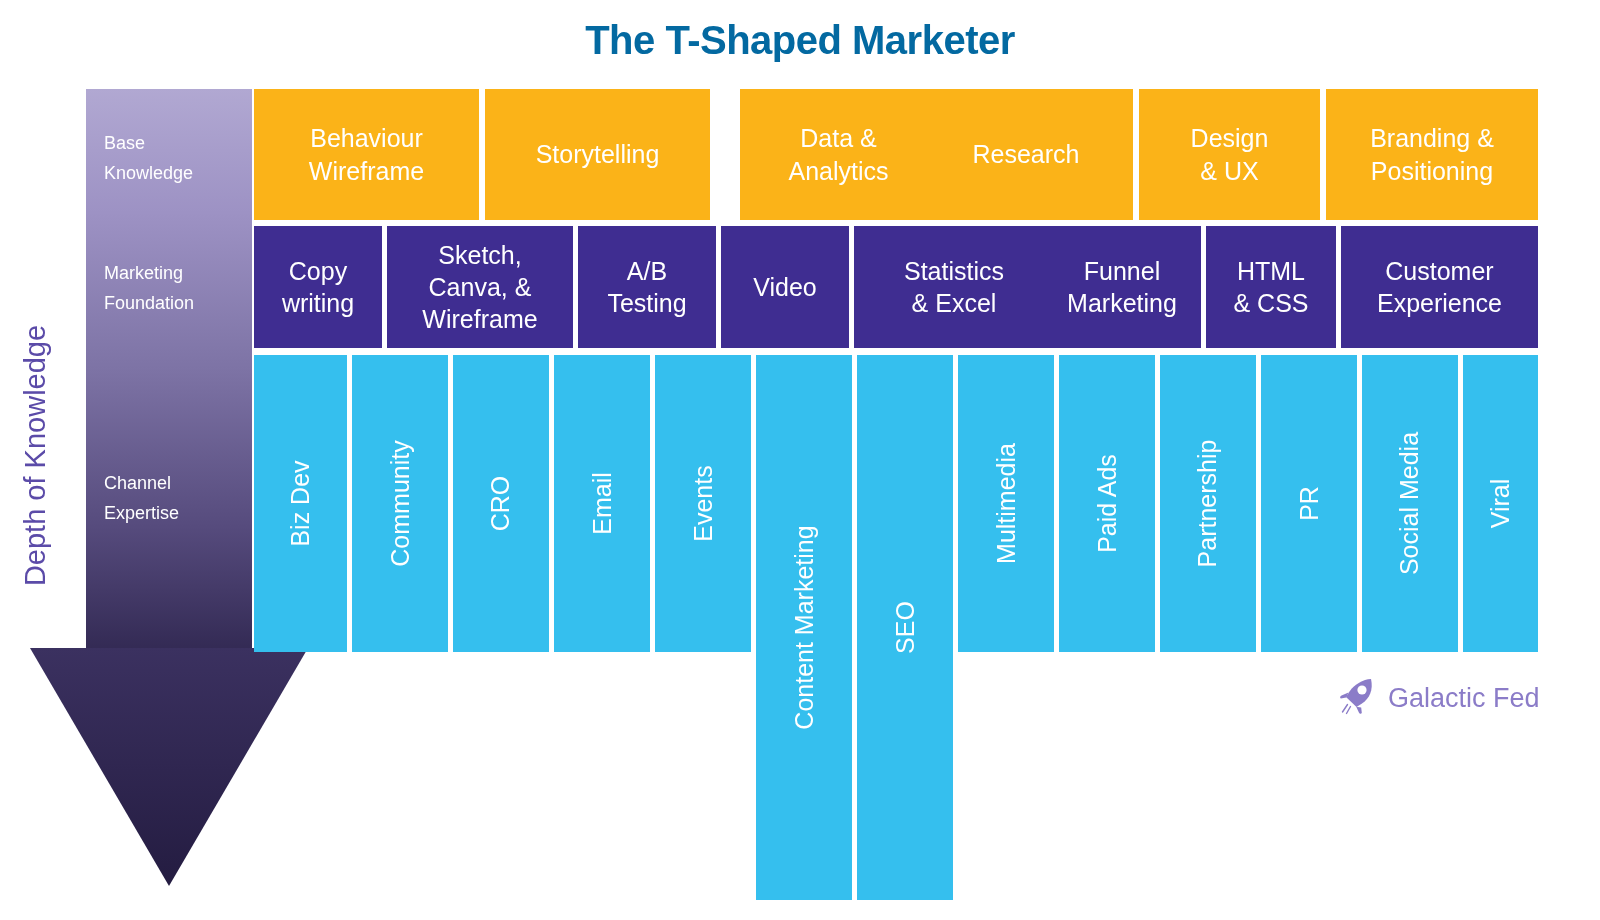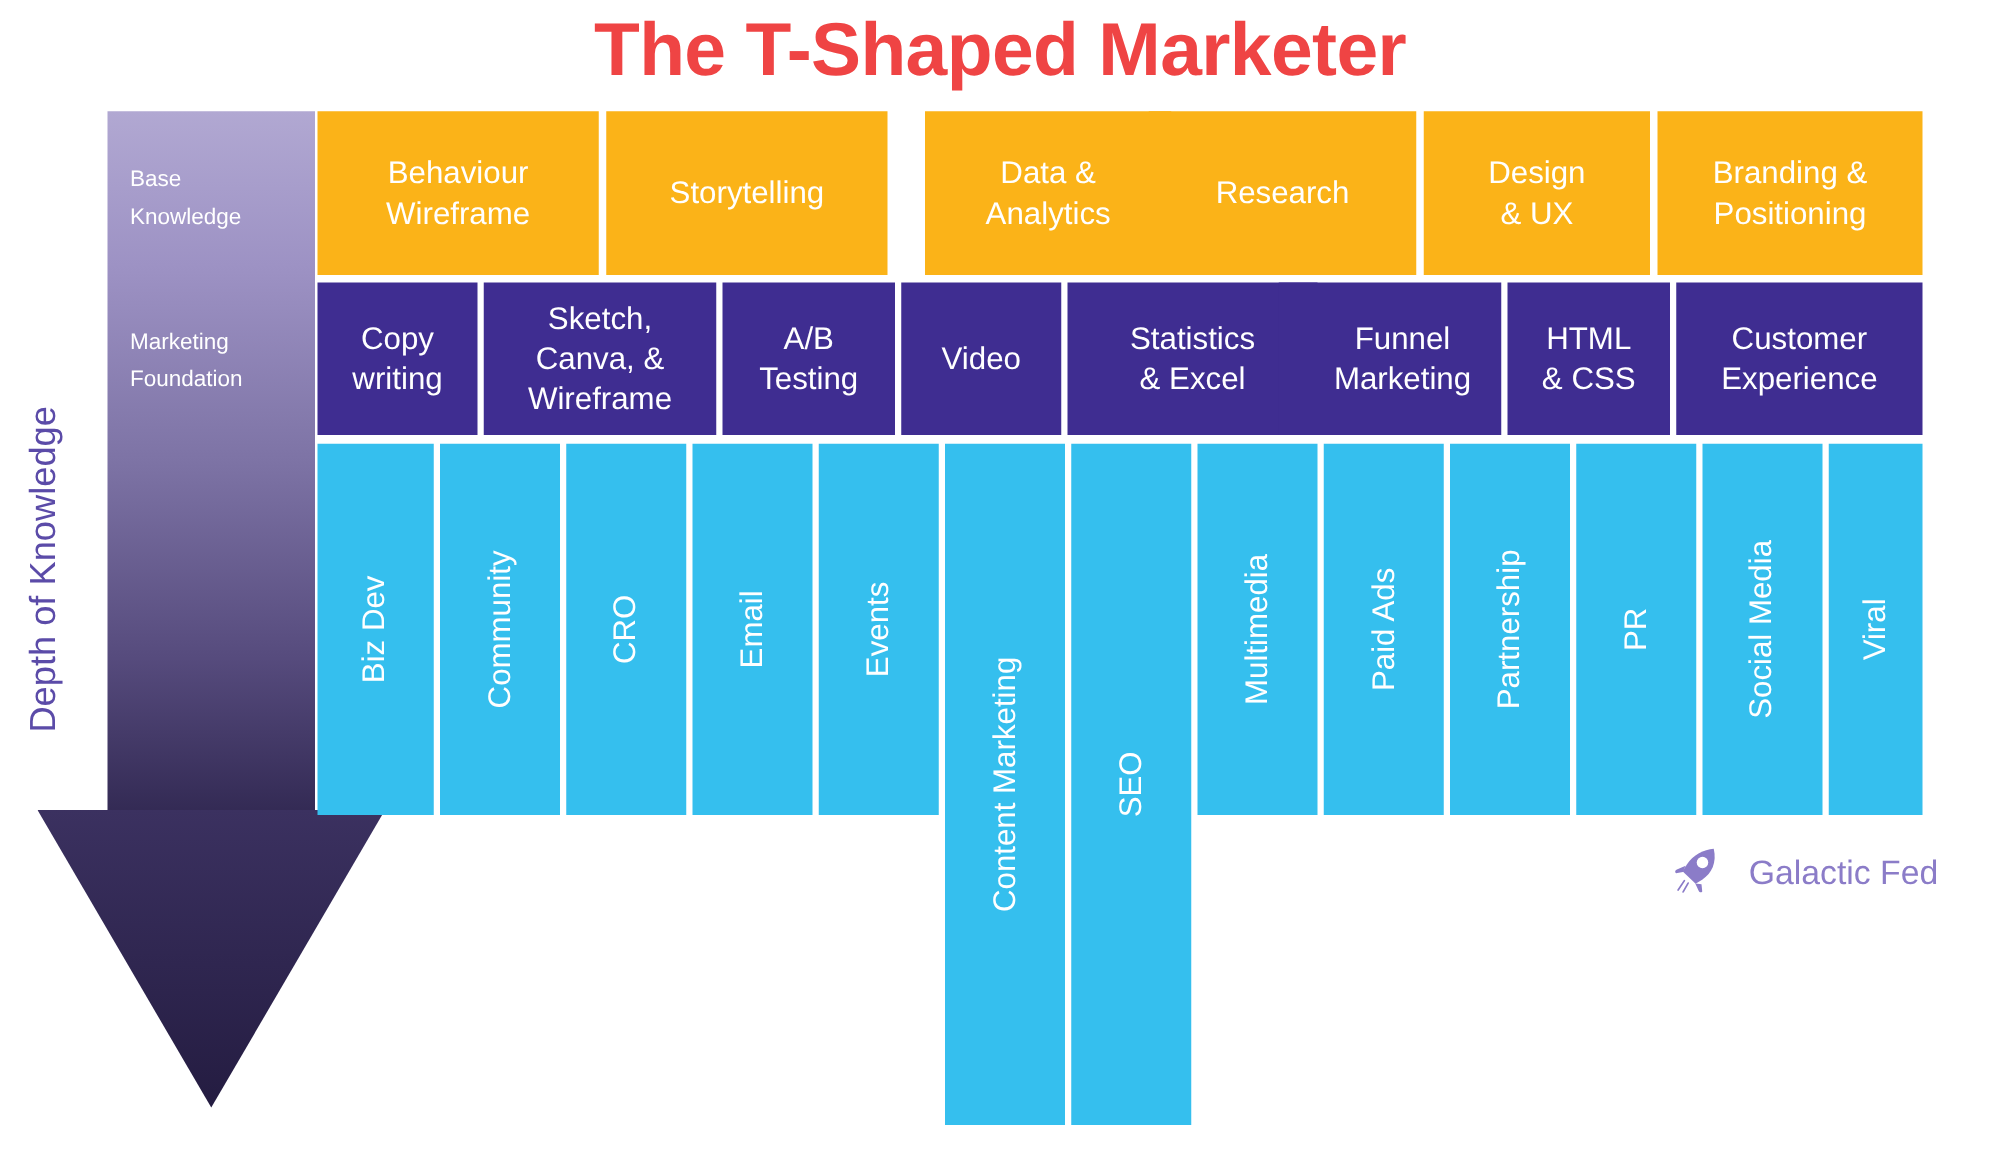--- a/index.html
+++ b/index.html
@@ -22,23 +22,23 @@
     background: #ffffff;
   }
 
   
   #title {
     position: absolute;
     left: 0;
     top: 8px;
     width: 1600px;
     text-align: center;
-    font-size: 60px;
+    font-size: 40px;
     font-weight: bold;
-    color: #ef4444;
+    color: #0369a1;
     letter-spacing: -0.5px;
     line-height: 64px;
     white-space: nowrap;
   }
 
   
   #depth-label {
     position: absolute;
     left: 14px;
     top: 285px;
@@ -144,21 +144,21 @@
     justify-content: center;
   }
 
   
   #logo {
     position: absolute;
     left: 1337px;
     top: 676px;
     display: flex;
     align-items: center;
-    gap: 22px;
+    gap: 11px;
   }
   #logo-text {
     font-size: 27px;
     color: #8b7cc8;
     letter-spacing: 0px;
     white-space: nowrap;
   }
 </style>
 </head>
 <body>
@@ -184,20 +184,24 @@
     </svg>
   </div>
 
   <div class="shaft-label" id="shaft-label-0">
     <div>Base</div>
     <div>Knowledge</div>
   </div>
   <div class="shaft-label" id="shaft-label-1">
     <div>Marketing</div>
     <div>Foundation</div>
+  </div>
+  <div class="shaft-label" id="shaft-label-2">
+    <div>Channel</div>
+    <div>Expertise</div>
   </div>
 
   <div id="grid">
 
     <div class="cell row-base" style="left:0px;width:225px;">
       <div>
         <span>Behaviour</span><br>
         <span>Wireframe</span>
       </div>
     </div>

